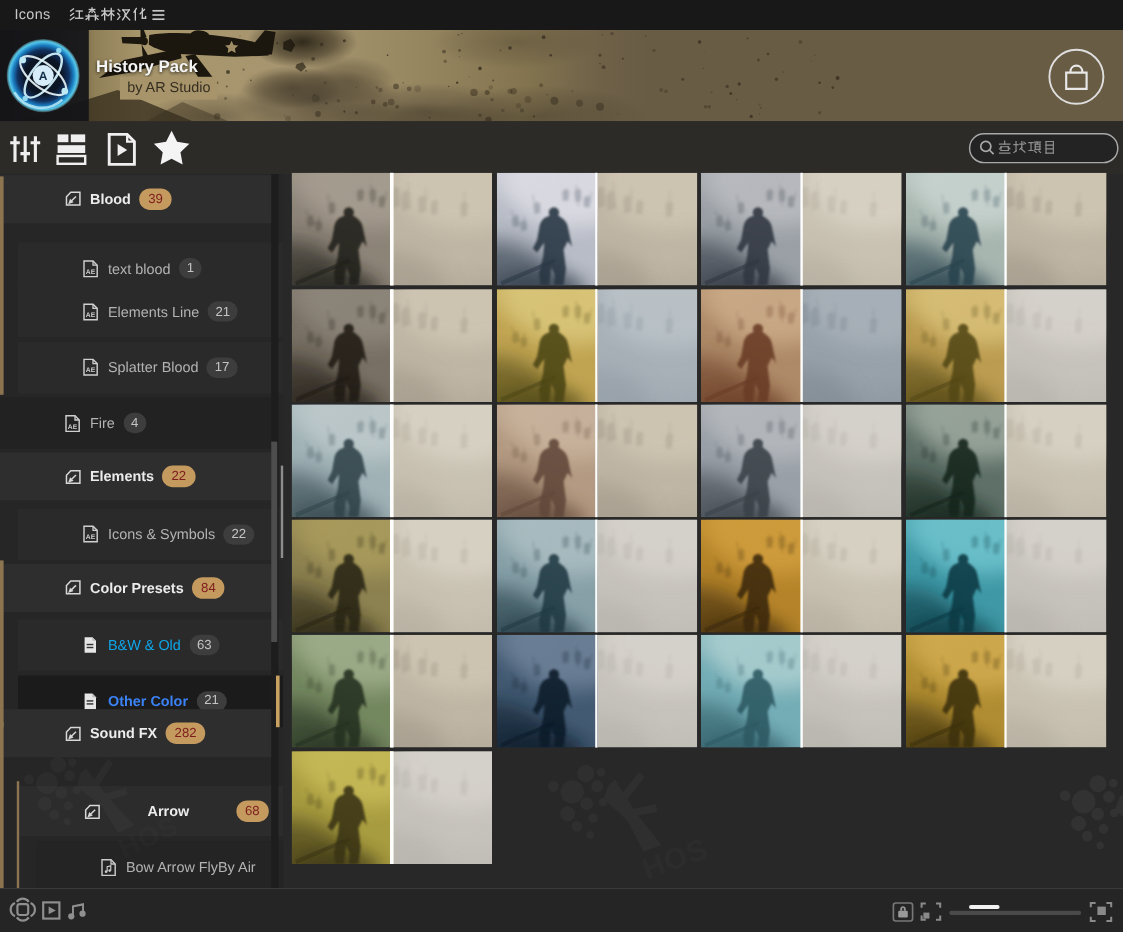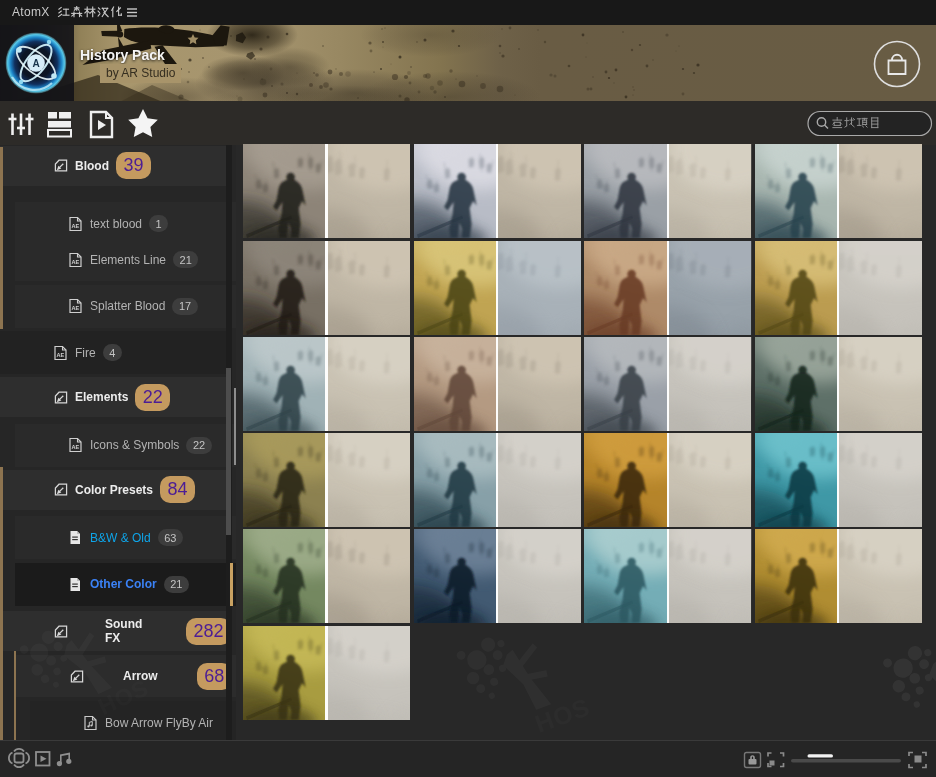--- a/index.html
+++ b/index.html
@@ -7,21 +7,21 @@
 #titlebar { position:absolute; left:0; top:0; width:936px; height:25px; background:#181818; }
 #titlebar .tx { position:absolute; left:12px; top:5px; font-size:12px; color:#c9c9c9; letter-spacing:.3px; }
 #banner { position:absolute; left:0; top:25px; width:936px; height:76px; overflow:hidden;
   background:linear-gradient(90deg,#27241f 0px,#4a4434 45px,#918158 80px,#a8966c 120px,#a6956f 250px,#988862 340px,#83744f 440px,#6e6148 500px,#695c44 540px,#685c44 936px); }
 #toolbar { position:absolute; left:0; top:101px; width:936px; height:44px; background:#2d2b28; }
 #sidebar { position:absolute; left:0; top:145px; width:236px; height:595px; background:#262626; overflow:hidden; }
 .srow { position:absolute; width:231px; display:flex; align-items:center;padding-left:41px; }
 .srow .icw { width:16px; margin-left:12px; display:flex; }
 .srow .lbl { font-size:12px; margin-left:6px; }
 .bdg { margin-left:7px; background:#3d3d3d; color:#c4c4c4; font-size:11px; border-radius:10px; padding:2.5px 6.5px; }
-.bdg.tan { background:#c49a5f; color:#4c1d95; font-size:18px; padding:3px 7.5px; }
+.bdg.tan { background:#c49a5f; color:#7f1d1d; font-size:11px; padding:3px 7.5px; }
 #content { position:absolute; left:236px; top:145px; width:700px; height:595px; background:#282828; }
 .cell { position:absolute; width:167.4px; height:94.0px; }
 .cell svg { position:absolute; top:0; height:100%; }
 .cl { left:0; width:50.3%; }
 .cr { right:0; width:49.7%; }
 .dv { position:absolute; left:49.2%; top:0; width:2.3px; height:100%; background:#fdfdfc; }
 #bottombar { position:absolute; left:0; top:740px; width:936px; height:37px; background:#252525; border-top:1px solid #3a3a3a; }
 .wm { position:absolute; opacity:.033; }
 #sbScroll { position:absolute; left:225.5px; top:145px; width:6px; height:595px; background:#1d1d1d; }
 #sbThumb { position:absolute; left:226px; top:368px; width:5px; height:167px; background:#4d4d4d; }
@@ -113,21 +113,21 @@
     <path d="M56,36 L64,33 L72,70 L84,106 L66,106 L62,74 L48,46 Z"></path>
     <path d="M62,50 L88,34 L91,40 L66,56 Z"></path>
     <path d="M66,64 L92,68 L91,75 L66,71 Z"></path>
     <text x="60" y="132" font-size="28" font-weight="bold" font-family="Liberation Sans,sans-serif" letter-spacing="1" fill-opacity=".55">HOS</text>
   </g>
 </symbol>
 </defs>
 </svg>
 
 <div id="titlebar">
-  <span class="tx">AtomX</span>
+  <span class="tx">Icons</span>
   <svg style="position:absolute;left:0;top:0" width="220" height="25">
         <g stroke="#c9c9c9" stroke-width="1.1" stroke-linecap="square" opacity="1.0">
           <line x1="58.9" y1="9.2" x2="61.2" y2="7.4"></line>
           <line x1="58.9" y1="12.9" x2="61.2" y2="11.1"></line>
           <line x1="58.5" y1="16.6" x2="61.7" y2="14.3"></line>
           <line x1="63.5" y1="9.2" x2="68.5" y2="9.2"></line>
           <line x1="66.1" y1="9.2" x2="66.1" y2="14.8"></line>
           <line x1="63.0" y1="15.2" x2="69.0" y2="15.2"></line>
         </g>
         <g stroke="#c9c9c9" stroke-width="1.1" stroke-linecap="square" opacity="1.0">
@@ -563,21 +563,21 @@
           <svg class="ic" width="14" height="15" viewBox="0 0 14 15">
             <path d="M2.5,1 h6.5 L12,4 v10 h-9.5 z" fill="#e6e6e6"></path>
             <path d="M9,1 V4 h3" fill="#bbb"></path>
             <rect x="4.2" y="6.5" width="5.6" height="1.2" fill="#333"></rect>
             <rect x="4.2" y="9" width="5.6" height="1.2" fill="#333"></rect>
           </svg>
         </span>
         <span class="lbl" style="color:#3b82f6;font-weight:700">Other Color</span>
         <span class="bdg">21</span>
       </div>
-<div class="srow" style="top:466px;left:0px;height:40.0px;background:#2e2e2e;gap:30px;">
+<div class="srow" style="top:446px;left:0px;height:40.0px;background:#2e2e2e;">
         <span class="icw">
           <svg class="ic" width="16" height="15" viewBox="0 0 16 15">
             <g fill="none" stroke="#d8d8d8" stroke-width="1.25">
               <path d="M6,2.2 H13.6 V12.8 H2.4 V6 Z"></path>
               <line x1="10.3" y1="5.8" x2="5.6" y2="10.4"></line>
             </g>
             <path d="M3.8,12.2 L8.3,10.6 L5.4,7.7 Z" fill="#d8d8d8"></path>
           </svg>
         </span>
         <span class="lbl" style="color:#ececec;font-weight:700">Sound FX</span>

